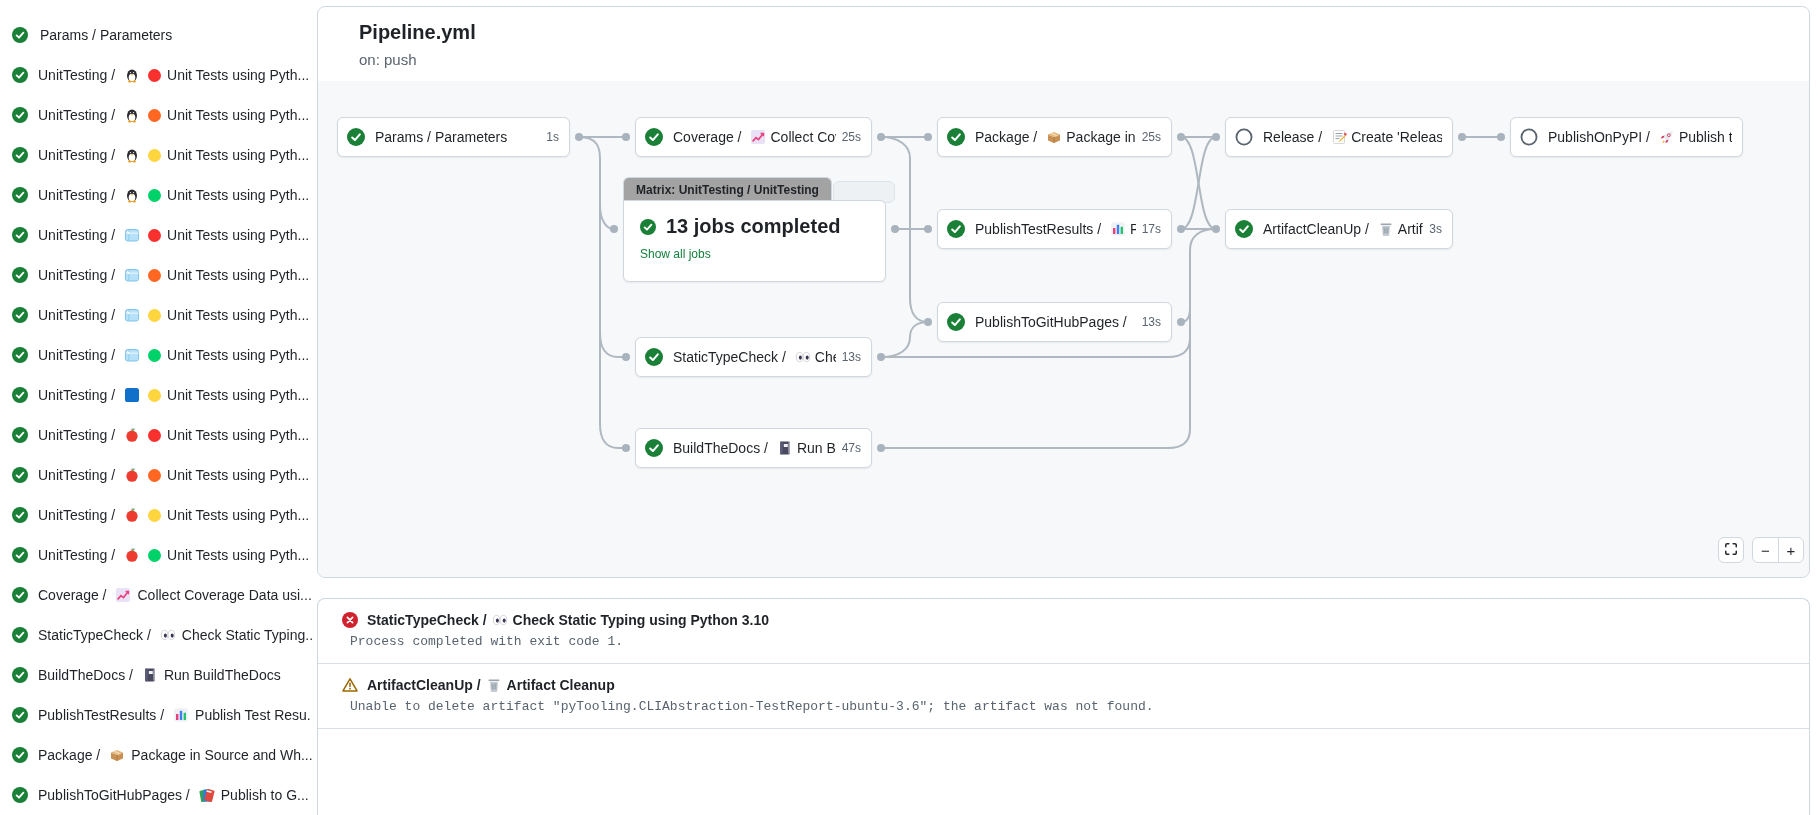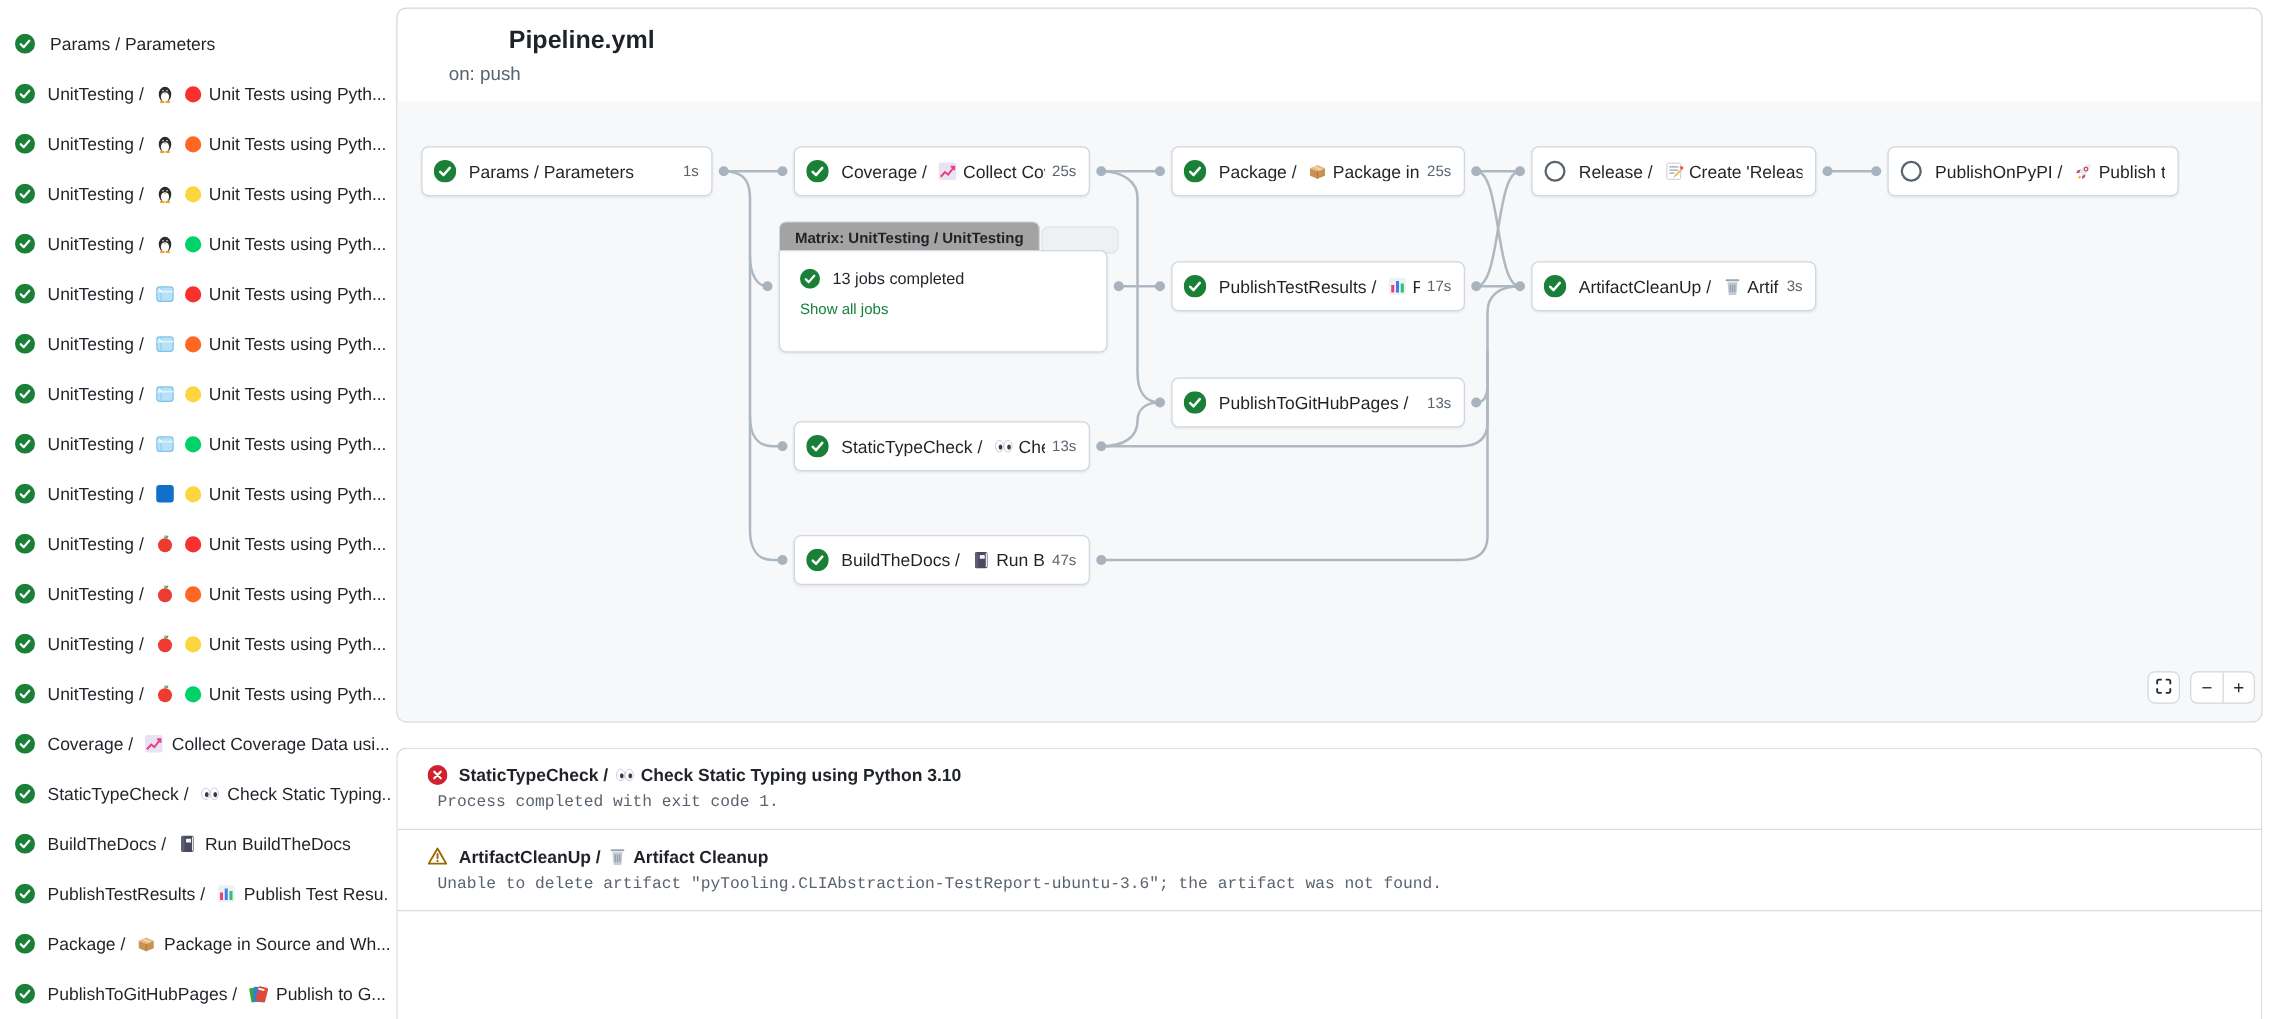--- a/index.html
+++ b/index.html
@@ -17,42 +17,42 @@
   .status-ico svg { display:block; }
   .job-ico { display:inline-flex; flex:none; width:16px; height:16px; margin:0 4px; }
   .job-ico svg { width:16px; height:16px; display:block; }
   .py-dot { display:inline-block; flex:none; width:13px; height:13px; border-radius:50%; margin:0 4px; }
 
   
   #graph-card { position:absolute; left:317px; top:6px; width:1493px; height:572px;
     background:#fff; border:1px solid #d0d7de; border-radius:8px; }
   #graph-canvas { position:absolute; left:0; right:0; top:74px; bottom:0;
     background:#f6f8fa; border-radius:0 0 8px 8px; }
-  #pipeline-title { position:absolute; left:41px; top:14px; font-size:20px; font-weight:700;margin-left:48px; }
+  #pipeline-title { position:absolute; left:41px; top:14px; font-size:20px; font-weight:700; }
   #pipeline-trigger { position:absolute; left:41px; top:44px; font-size:15px; color:#59636e; }
 
   
   #edges { position:absolute; left:0; top:0; width:1818px; height:815px; pointer-events:none; z-index:2; }
   .node { position:absolute; z-index:3; height:40px; background:#fff; border:1px solid #d0d7de;
     border-radius:6px; box-shadow:0 1px 2px rgba(31,35,40,.07);
     display:flex; align-items:center; padding:0 10px 0 9px; cursor:pointer; }
   .node .lbl { font-size:14px; font-weight:500; display:flex; align-items:center;
     white-space:nowrap; overflow:hidden; min-width:0; }
   .node .dur { margin-left:auto; padding-left:6px; font-size:12px; color:#59636e; flex:none; }
 
   
   #matrix-ghost { position:absolute; left:833px; top:181px; width:62px; height:22px; z-index:2;
     background:#eef1f4; border:1px solid #dde3e9; border-radius:6px; }
   #matrix-tab { position:absolute; left:623px; top:177px; height:24px; z-index:3; background:#a3a3a3;
     border:1px solid #d0d7de; border-bottom:none; border-radius:6px 6px 0 0;
     font-size:12px; font-weight:600; display:flex; align-items:center; padding:0 12px; }
   #matrix-body { position:absolute; left:623px; top:200px; width:263px; height:82px; z-index:3;
     background:#fff; border:1px solid #d0d7de; border-radius:0 6px 6px 6px;
     box-shadow:0 1px 2px rgba(31,35,40,.07); padding:14px 16px 0 16px; }
-  #matrix-status { display:flex; font-size:13px; font-weight:400; }
+  #matrix-status { display:flex; align-items:center; font-size:20px; font-weight:700; }
   #matrix-link { display:inline-block; margin-top:9px; font-size:12px; color:#15803d; cursor:pointer; }
 
   
   #fullscreen-btn { position:absolute; left:1718px; top:537px; width:26px; height:26px; z-index:4;
     background:#fff; border:1px solid #d0d7de; border-radius:6px;
     display:flex; align-items:center; justify-content:center; cursor:pointer; }
   #zoom-group { position:absolute; left:1752px; top:537px; width:52px; height:26px; z-index:4;
     background:#fff; border:1px solid #d0d7de; border-radius:6px; display:flex; }
   .zoom-cell { width:26px; display:flex; align-items:center; justify-content:center;
     font-size:15px; color:#24292f; cursor:pointer; }

